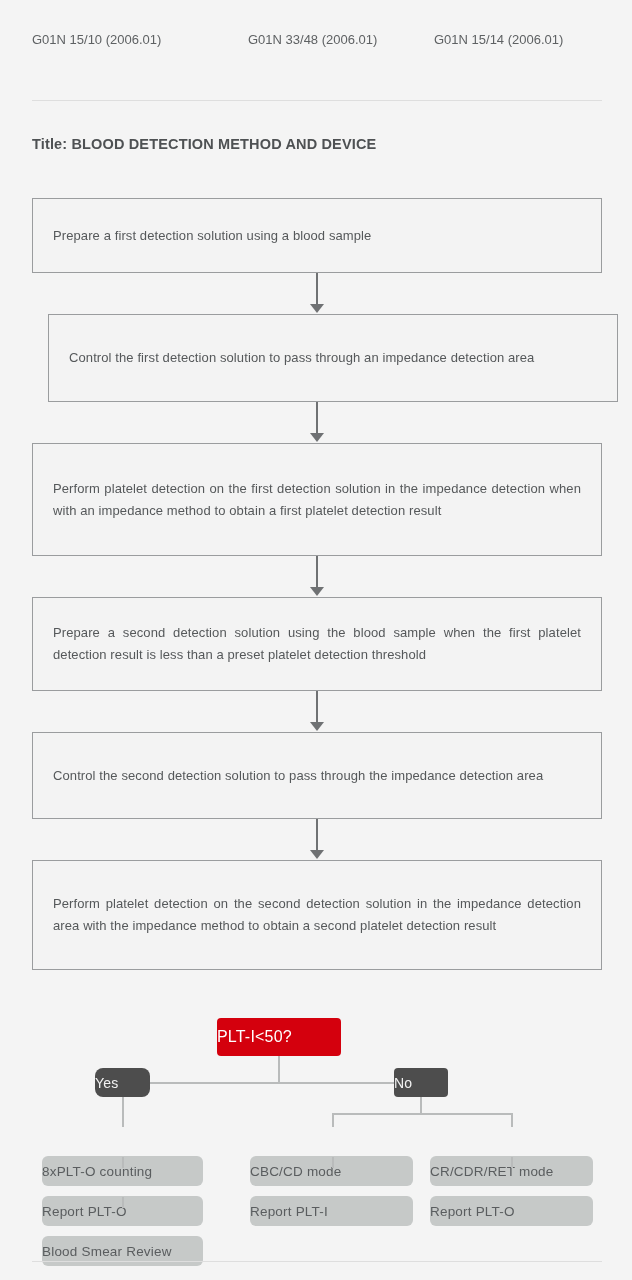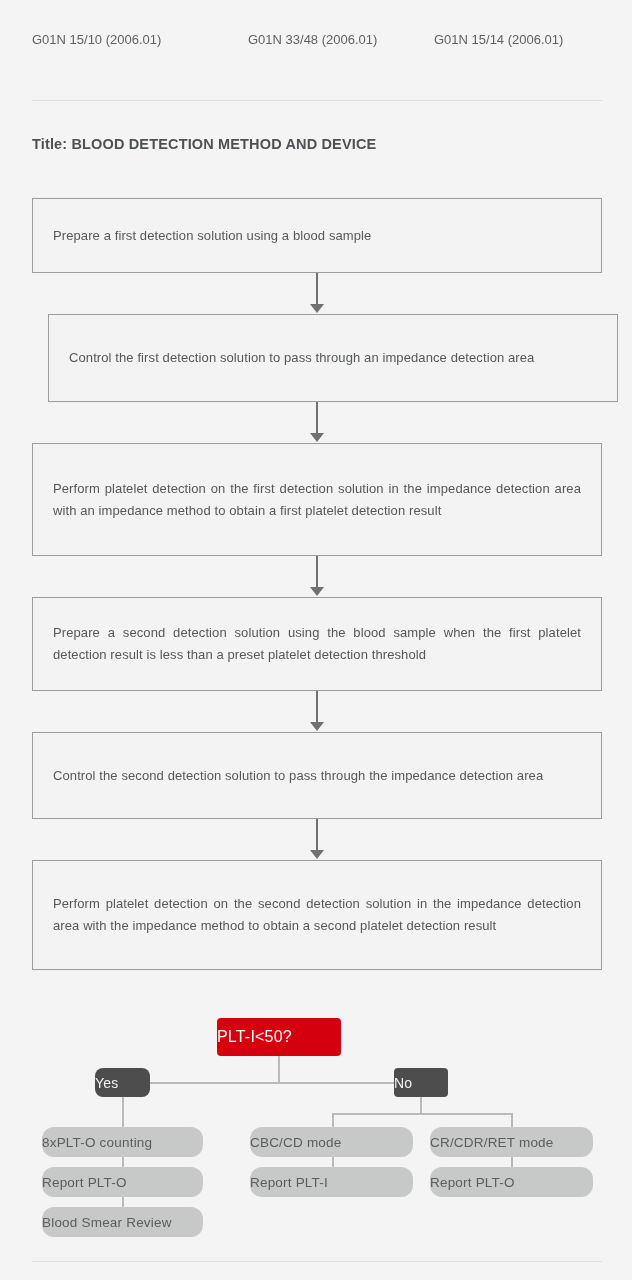--- a/index.html
+++ b/index.html
@@ -140,22 +140,23 @@
   }
   .node-dark {
     background: #4d4d4d;
     color: #f2f2f2;
     border-radius: 4px;
     font-size: 14px;
   }
   .node-gray {
     background: #c6c9c8;
     color: #5a5d5f;
-    border-radius: 12px;
+    border-radius: 6px;
     font-size: 13.5px;
+    margin-top: 29px;
   }
   .line {
     position: absolute;
     background: #b9bbbb;
   }
   .vline { width: 1.5px; }
   .hline { height: 1.5px; }
 </style>
 </head>
 <body>
@@ -183,21 +184,21 @@
 
   <div class="fbox h88">
     <p>Control the first detection solution to pass through an impedance detection area</p>
   </div>
   <div class="arrow">
     <div class="stem"></div>
     <div class="head"></div>
   </div>
 
   <div class="fbox h113">
-    <p>Perform platelet detection on the first detection solution in the impedance detection area with an impedance method to obtain a first platelet detection result</p>
+    <p>Perform platelet detection on the first detection solution in the impedance detection when with an impedance method to obtain a first platelet detection result</p>
   </div>
   <div class="arrow">
     <div class="stem"></div>
     <div class="head"></div>
   </div>
 
   <div class="fbox h94">
     <p>Prepare a second detection solution using the blood sample when the first platelet detection result is less than a preset platelet detection threshold</p>
   </div>
   <div class="arrow">

